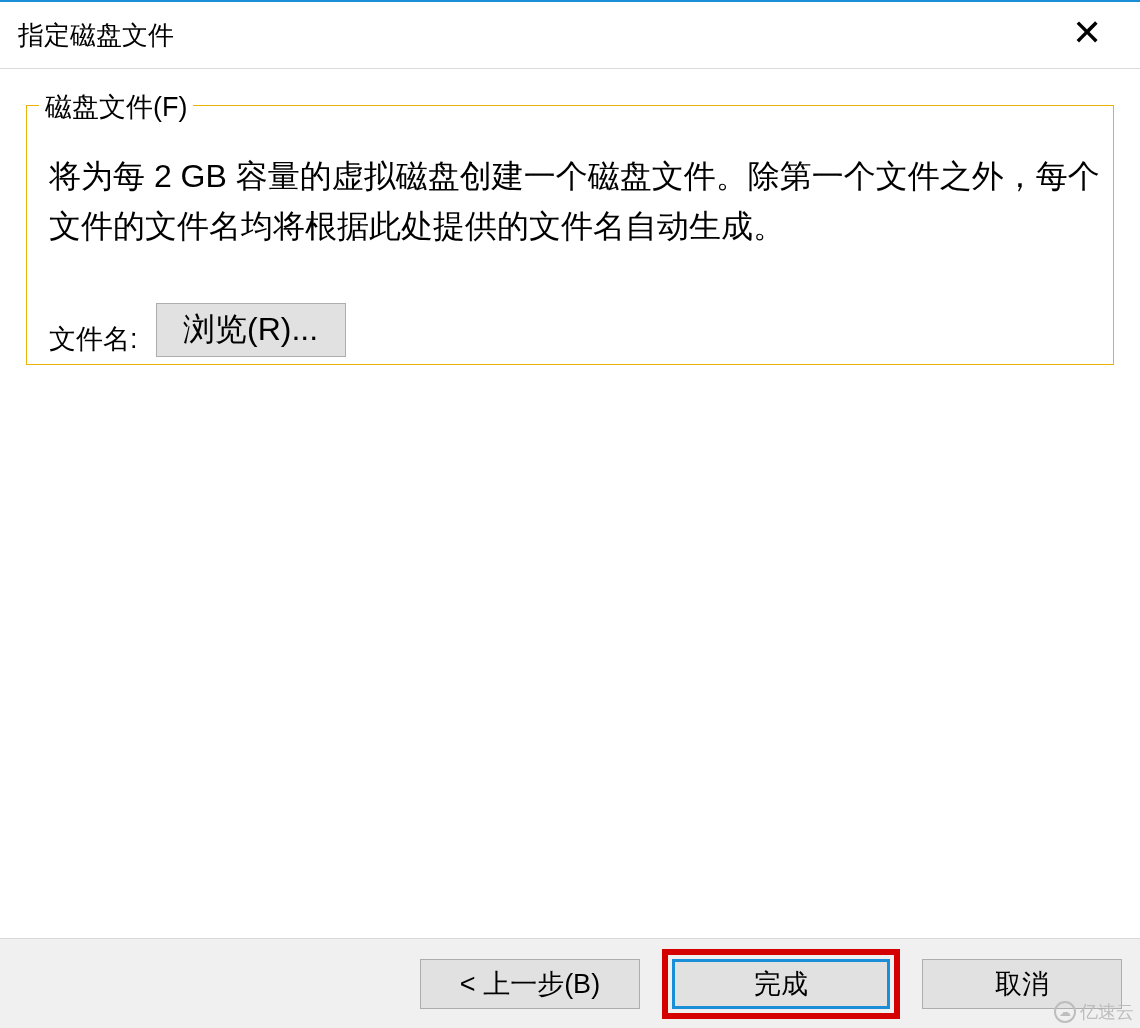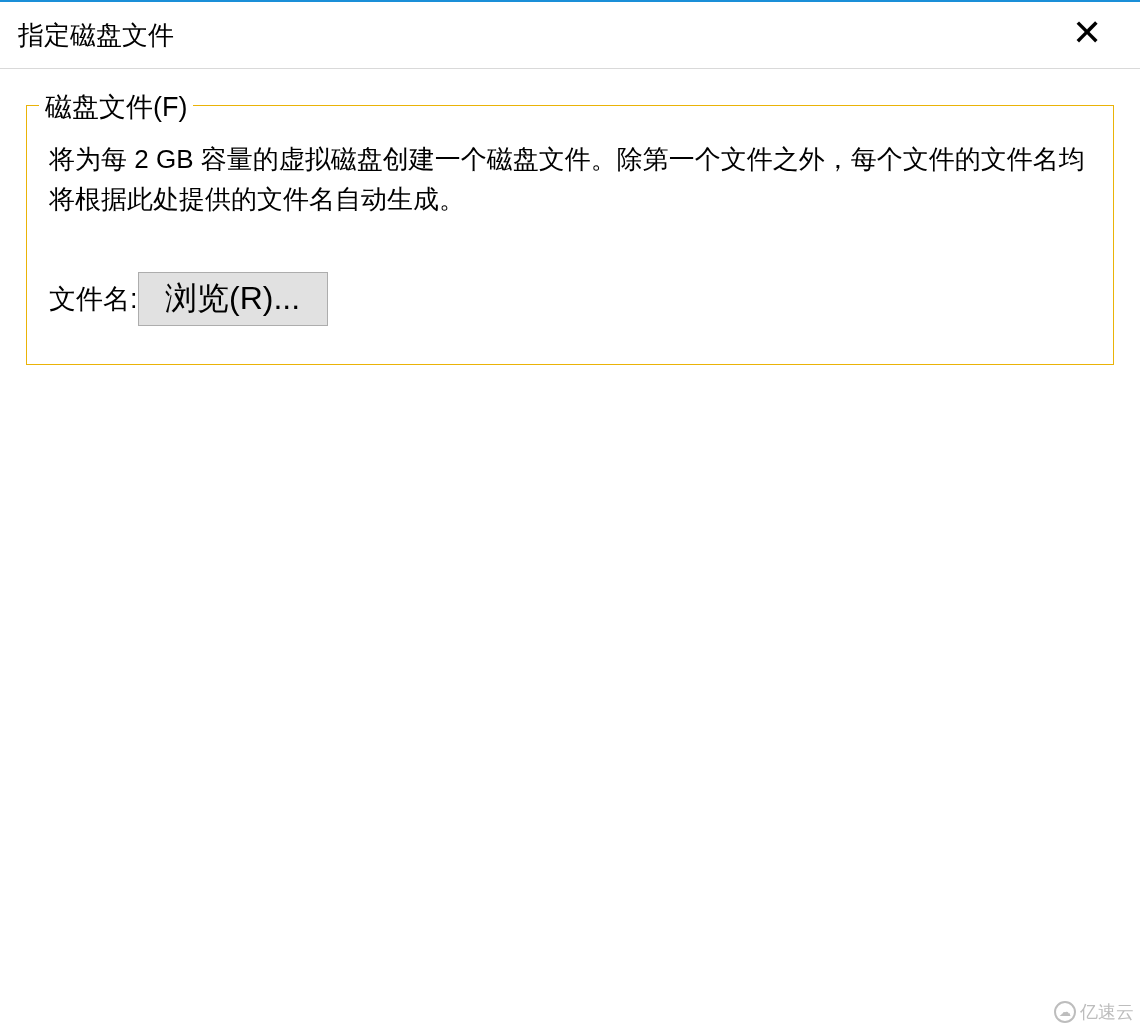--- a/index.html
+++ b/index.html
@@ -65,27 +65,28 @@
     height: 260px;
   }
   .group-legend {
     position: absolute;
     top: -17px; left: 12px;
     background: #fff;
     padding: 0 6px;
     font-size: 27px;
   }
   .group-desc {
-    font-size: 26px;
+    font-size: 32px;
     line-height: 1.55;
-    margin: 3px 0 0 0;
+    margin: 16px 0 0 0;
   }
   .file-row {
     display: flex;
-    align-items: center;
+    align-items: flex-end;
+    gap: 18px;
     margin-top: 52px;
   }
   .file-label {
     font-size: 27px;
     white-space: nowrap;
   }
   .file-input-wrap {
     flex: 1;
     position: relative;
   }
@@ -188,18 +189,25 @@
     <div class="groupbox">
       <div class="group-legend">磁盘文件(F)</div>
       <div class="group-desc">将为每 2 GB 容量的虚拟磁盘创建一个磁盘文件。除第一个文件之外，每个文件的文件名均将根据此处提供的文件名自动生成。</div>
       <div class="file-row">
         <span class="file-label">文件名:</span>
         <button class="browse-btn">浏览(R)...</button>
       </div>
     </div>
   </div>
 
+  <div class="footer">
+    <button class="footer-btn">&lt; 上一步(B)</button>
+    <span class="finish-wrap">
+      <button class="finish-btn">完成</button>
+    </span>
+    <button class="footer-btn" style="min-width:200px">取消</button>
+  </div>
 
   <div class="watermark">
     <span class="wm-icon">☁</span>
     <span>亿速云</span>
   </div>
 </div>
 
 </body></html>

